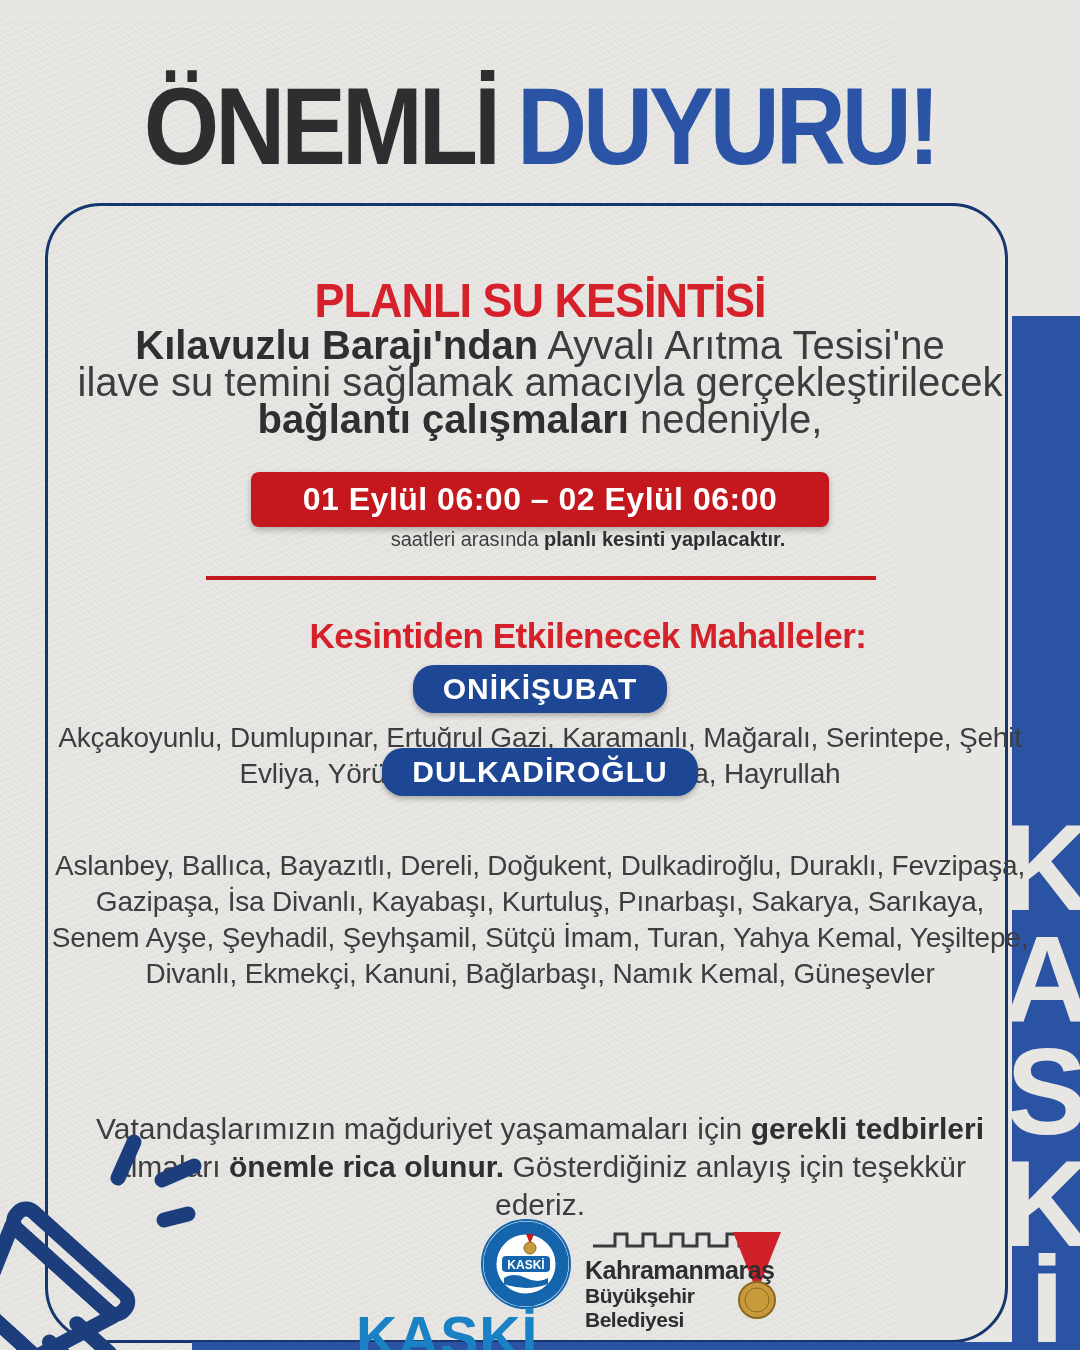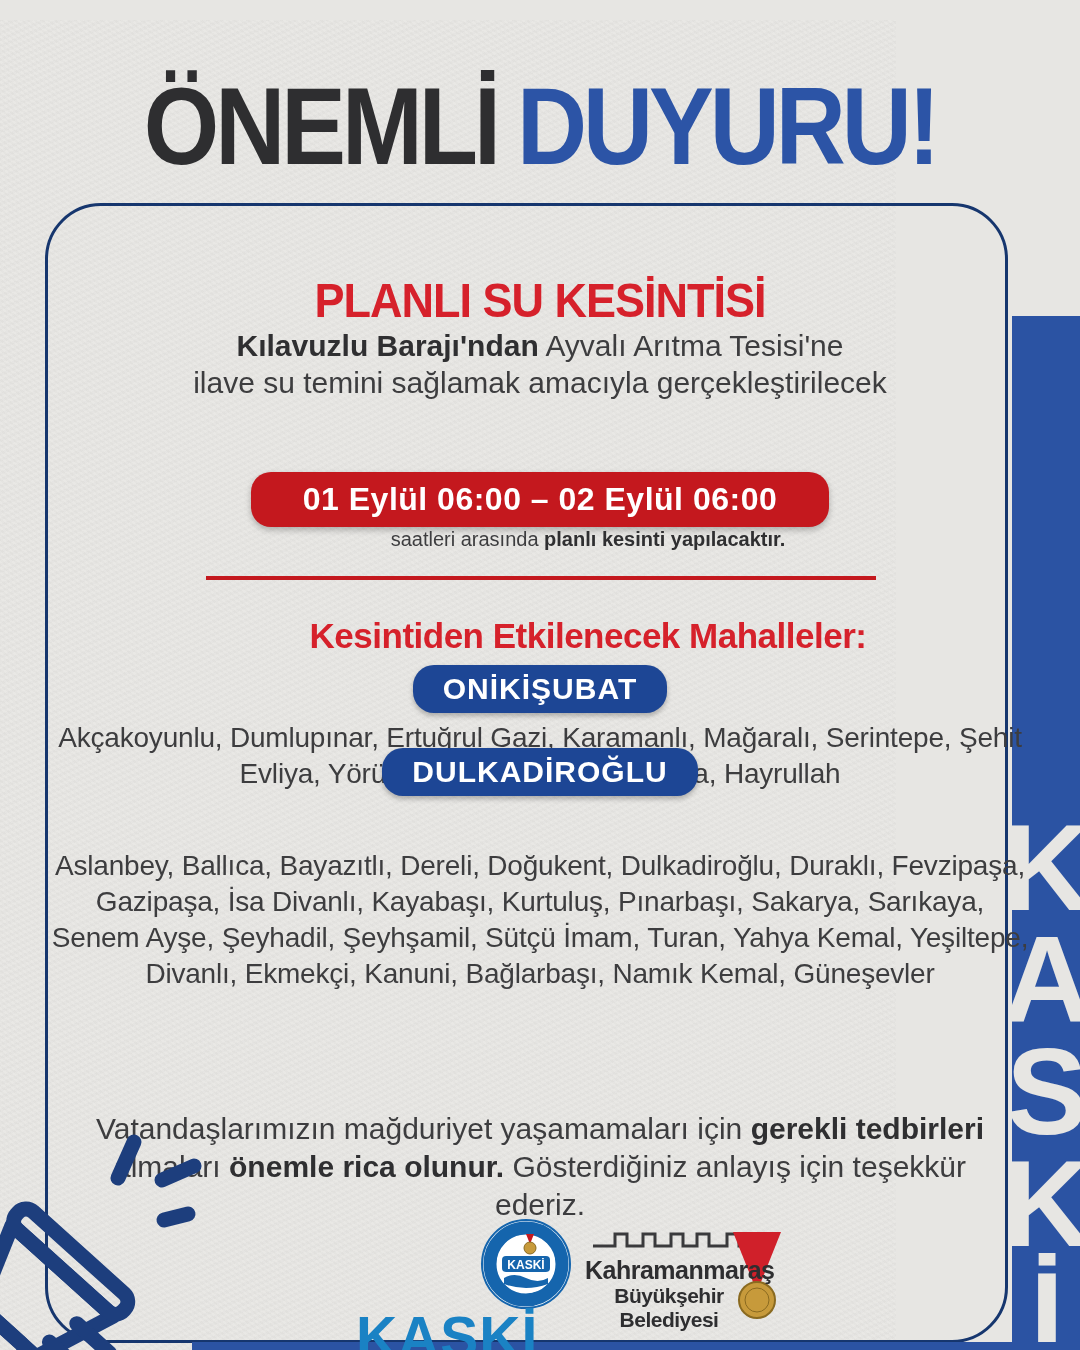--- a/index.html
+++ b/index.html
@@ -36,25 +36,25 @@
     color:#e7e6e3;letter-spacing:-2px;}
 
   
   .bottom-bar{left:192px;top:1322px;width:888px;height:28px;background:#2b53a3;}
 
   
   .red-heading{left:0;top:254px;width:1080px;text-align:center;
     color:#d6212b;font-weight:700;font-size:45px;letter-spacing:-1px;
     transform:scaleY(1.06);transform-origin:top center;}
   .intro{left:0;top:307px;width:1080px;text-align:center;
-    color:#3d3d3f;font-size:30px;line-height:37px;}
+    color:#3d3d3f;font-size:40px;line-height:37px;}
   .intro b{color:#2f2f31;}
   .banner-wrap{left:0;top:452px;width:1080px;display:flex;justify-content:center;}
   .date-banner{background:#c4181e;color:#ffffff;font-weight:700;font-size:32px;
-    padding:9px 52px;border-radius:20px;box-shadow:0 3px 6px rgba(0,0,0,.25);
+    padding:9px 52px;border-radius:8px;box-shadow:0 3px 6px rgba(0,0,0,.25);
     letter-spacing:.5px;white-space:nowrap;}
   .schedule{left:0;top:508px;width:1080px;text-align:center;
     color:#3d3d3f;font-size:20px;padding-left:48px;}
   .schedule b{color:#2f2f31;}
   .red-underline{left:206px;top:556px;width:670px;height:4px;background:#c4181e;}
 
   .affected{left:0;top:596px;width:1080px;text-align:center;
     color:#d6212b;font-weight:700;font-size:35px;letter-spacing:-0.5px;padding-left:48px;}
 
   .badge-row{left:0;width:1080px;display:flex;justify-content:center;}
@@ -77,21 +77,21 @@
   .kaski-logo{left:308px;top:1198px;display:flex;align-items:flex-end;flex-direction:column;}
   .kaski-emblem{width:92px;height:92px;}
   .kaski-text{margin-left:14px;text-align:center;}
   .kaski-name{color:#1a82c4;font-weight:700;font-size:57px;letter-spacing:1px;line-height:54px;}
   .kaski-sub{color:#1a82c4;font-weight:700;font-size:20px;letter-spacing:3px;margin-top:2px;}
 
   .bld-logo{left:585px;top:1200px;width:200px;height:100px;}
   .bld-svg{position:absolute;left:0;top:0;}
   .bld-line1{position:absolute;left:0;top:36px;width:162px;text-align:center;
     color:#2e2e30;font-weight:700;font-size:25px;letter-spacing:-0.5px;}
-  .bld-line2{position:absolute;left:0;top:64px;width:168px;text-align:center;
+  .bld-line2{position:absolute;left:0;top:64px;width:168px;
     color:#2e2e30;font-weight:700;font-size:21px;letter-spacing:-0.5px;}
 
   
   .megaphone{left:-34px;top:1108px;z-index:5;}
 </style>
 </head>
 <body>
 
 <div id="poster">
 
@@ -111,20 +111,21 @@
     </div>
   </div>
 
   <div class="abs bottom-bar"></div>
 
   <div class="abs red-heading">PLANLI SU KESİNTİSİ</div>
 
   <div class="abs intro">
     <div><b>Kılavuzlu Barajı'ndan</b><span> Ayvalı Arıtma Tesisi'ne</span></div>
     <div>ilave su temini sağlamak amacıyla gerçekleştirilecek</div>
+    <div><b>bağlantı çalışmaları</b><span> nedeniyle,</span></div>
   </div>
 
   <div class="abs banner-wrap">
     <div class="date-banner">01 Eylül 06:00 – 02 Eylül 06:00</div>
   </div>
 
   <div class="abs schedule">
     <span>saatleri arasında </span><b>planlı kesinti yapılacaktır.</b>
   </div>
   <div class="abs red-underline"></div>

